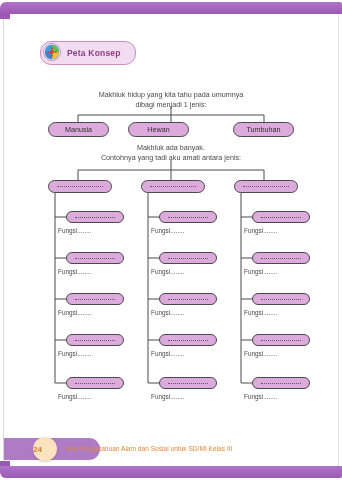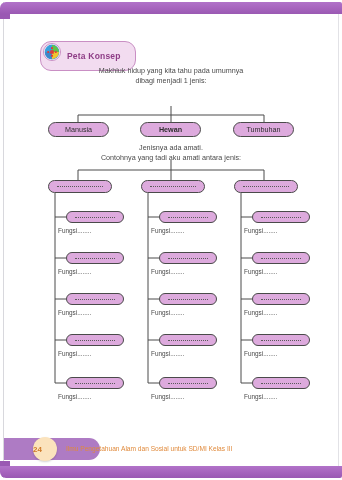--- a/index.html
+++ b/index.html
@@ -63,21 +63,21 @@
     left: 338px; top: 2px;
     width: 1px; height: 476px;
     background: #e2e2e6;
   }
 
   
   .badge {
     position: absolute;
     left: 40px;
     top: 41px;
-    height: 30px;
+    height: 24px;
     padding: 0 14px 0 26px;
     display: flex;
     align-items: center;
     background: #f2dcf0;
     border: 1px solid #c98fc4;
     border-radius: 11px;
   }
   .badge-label {
     font-size: 8.5px;
     font-weight: bold;
@@ -99,21 +99,21 @@
 
   
   .intro, .mid-text {
     position: absolute;
     width: 342px;
     text-align: center;
     font-size: 7.2px;
     color: #4a4a4a;
     line-height: 1.45;
   }
-  .intro { top: 66px; }
+  .intro { top: 90px; }
   .mid-text { top: 143px; }
 
   
   .diagram {
     position: absolute;
     left: 0;
     top: 0;
     width: 342px;
     height: 480px;
     pointer-events: none;
@@ -223,21 +223,21 @@
     </div>
     <span class="badge-label">Peta Konsep</span>
   </div>
 
   <div class="intro">
     <div>Makhluk hidup yang kita tahu pada umumnya</div>
     <div>dibagi menjadi 1 jenis:</div>
   </div>
 
   <div class="mid-text">
-    <div>Jenisnya ada amati.</div>
+    <div>Makhluk ada banyak.</div>
     <div>Contohnya yang tadi aku amati antara jenis:</div>
   </div>
 
   <svg class="diagram">
 
     <line x1="171" y1="106" x2="171" y2="115" stroke="#4a4a4a" stroke-width="1"></line>
     <line x1="78" y1="115" x2="264" y2="115" stroke="#4a4a4a" stroke-width="1"></line>
     <line x1="78" y1="115" x2="78" y2="122" stroke="#4a4a4a" stroke-width="1"></line>
     <line x1="171" y1="115" x2="171" y2="122" stroke="#4a4a4a" stroke-width="1"></line>
     <line x1="264" y1="115" x2="264" y2="122" stroke="#4a4a4a" stroke-width="1"></line>
@@ -266,21 +266,21 @@
     <line x1="241" y1="217" x2="252" y2="217" stroke="#4a4a4a" stroke-width="1"></line>
     <line x1="241" y1="258" x2="252" y2="258" stroke="#4a4a4a" stroke-width="1"></line>
     <line x1="241" y1="299" x2="252" y2="299" stroke="#4a4a4a" stroke-width="1"></line>
     <line x1="241" y1="340" x2="252" y2="340" stroke="#4a4a4a" stroke-width="1"></line>
     <line x1="241" y1="383" x2="252" y2="383" stroke="#4a4a4a" stroke-width="1"></line>
   </svg>
 
   <div class="pill pill-cat" style="left:48px; top:122px; width:61px;">
     <span class="pill-text">Manusia</span>
   </div>
-  <div class="pill pill-cat" style="left:140px; top:122px; width:61px;font-weight:bold;">
+  <div class="pill pill-cat" style="left:128px; top:122px; width:61px;">
     <span class="pill-text">Hewan</span>
   </div>
   <div class="pill pill-cat" style="left:233px; top:122px; width:61px;">
     <span class="pill-text">Tumbuhan</span>
   </div>
 
   <div class="pill pill-head" style="left:48px; top:180px; width:64px;">
     <span class="dots" style="width:46px;"></span>
   </div>
   <div class="pill pill-head" style="left:141px; top:180px; width:64px;">

